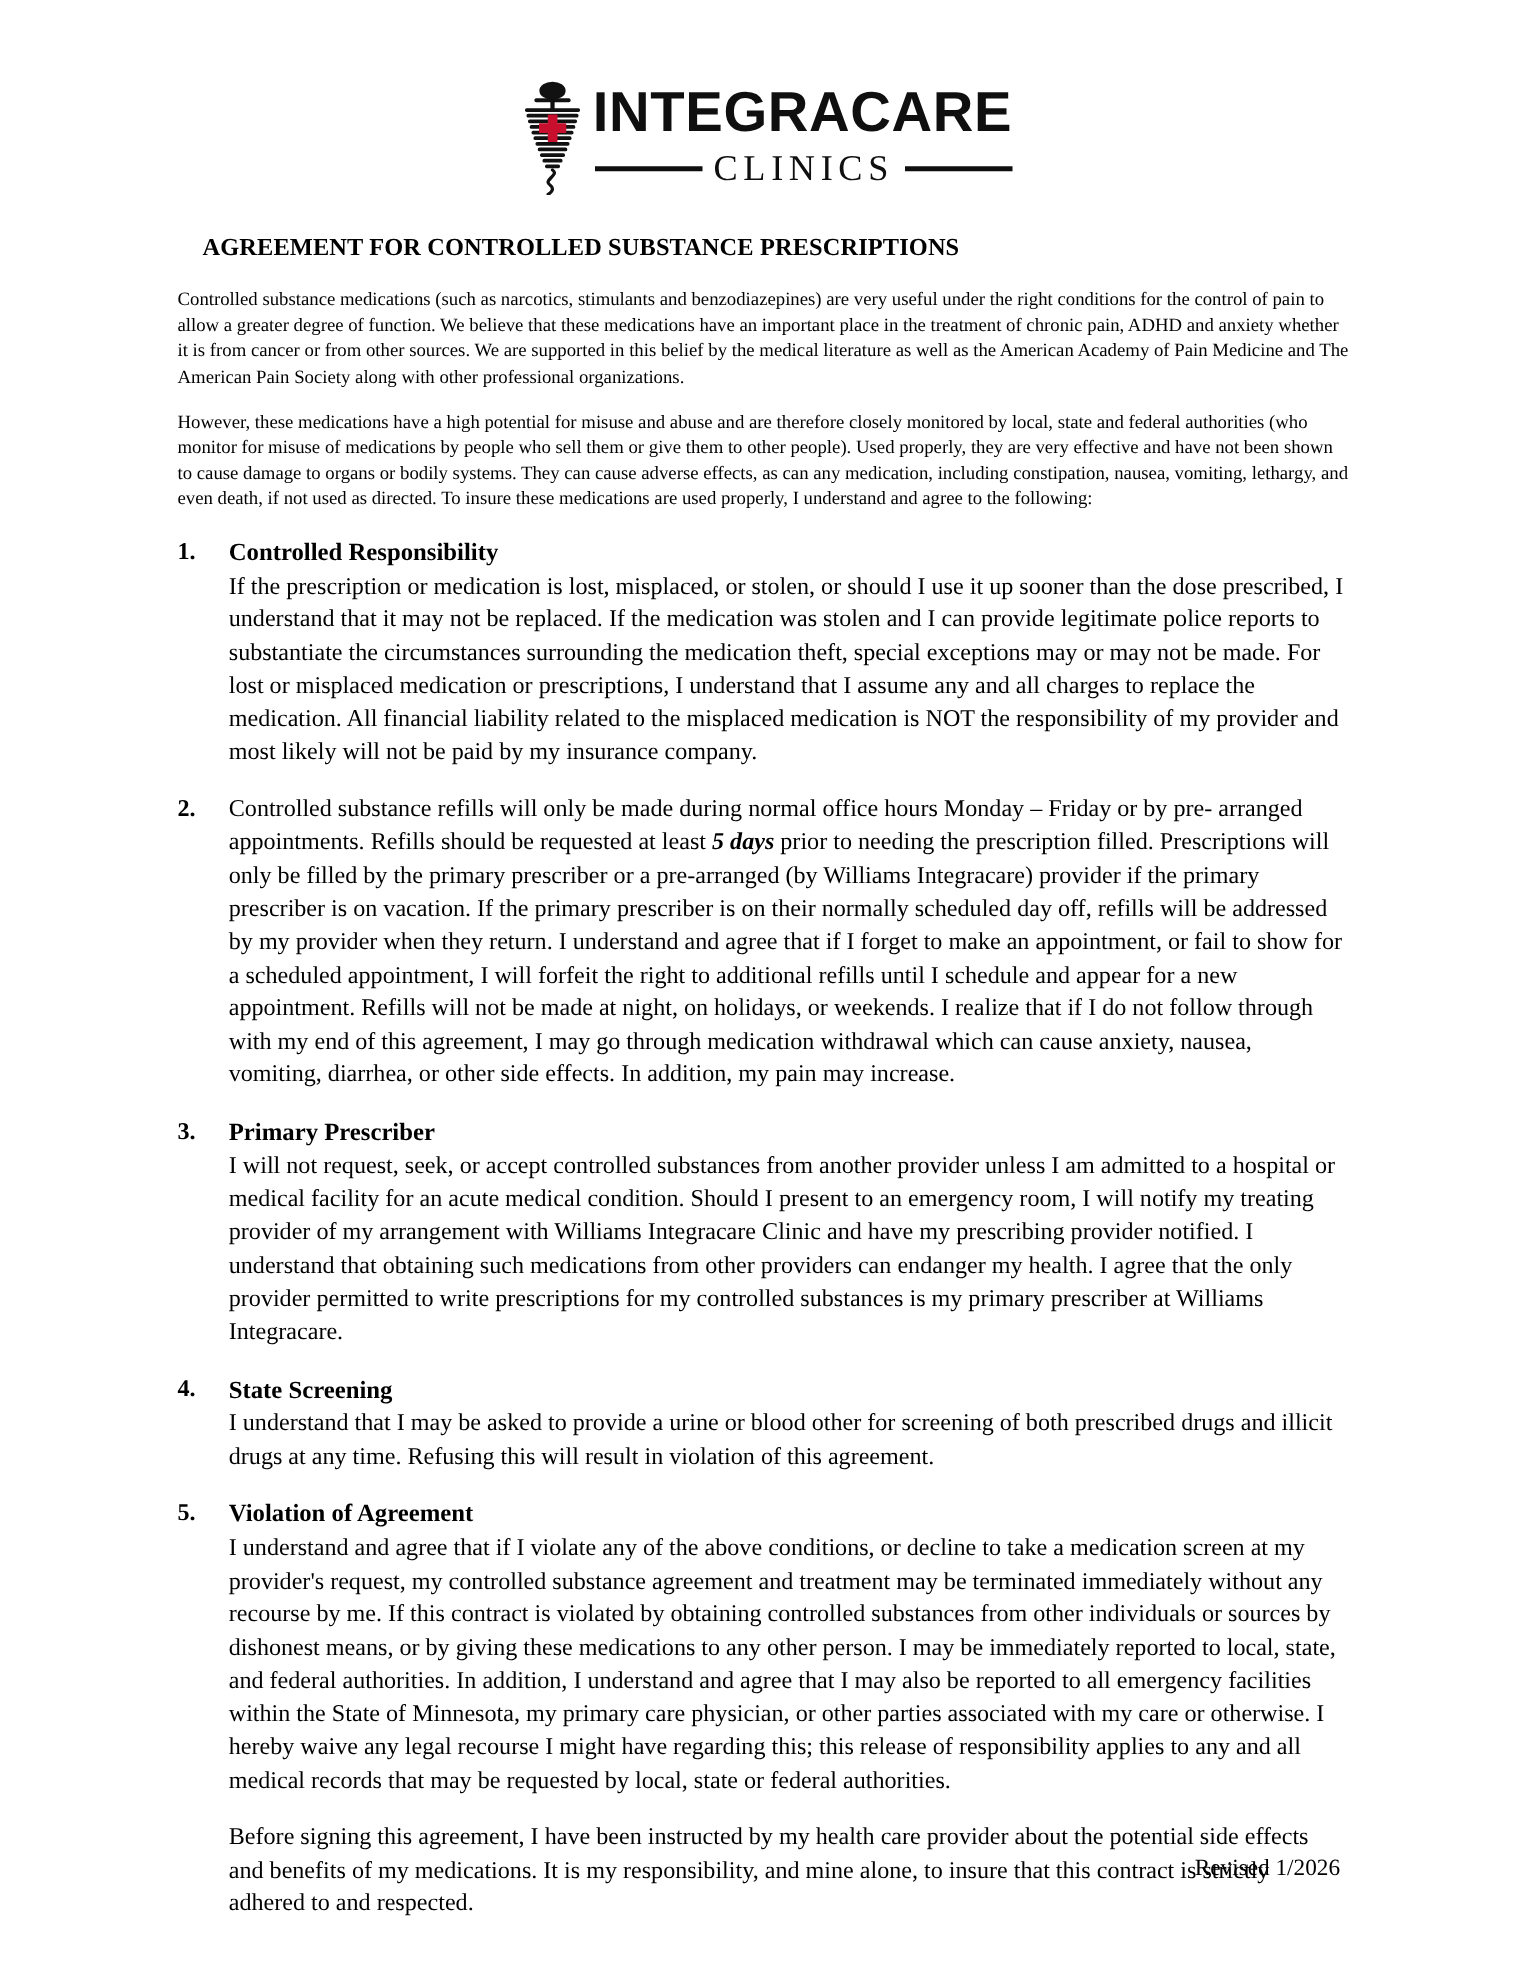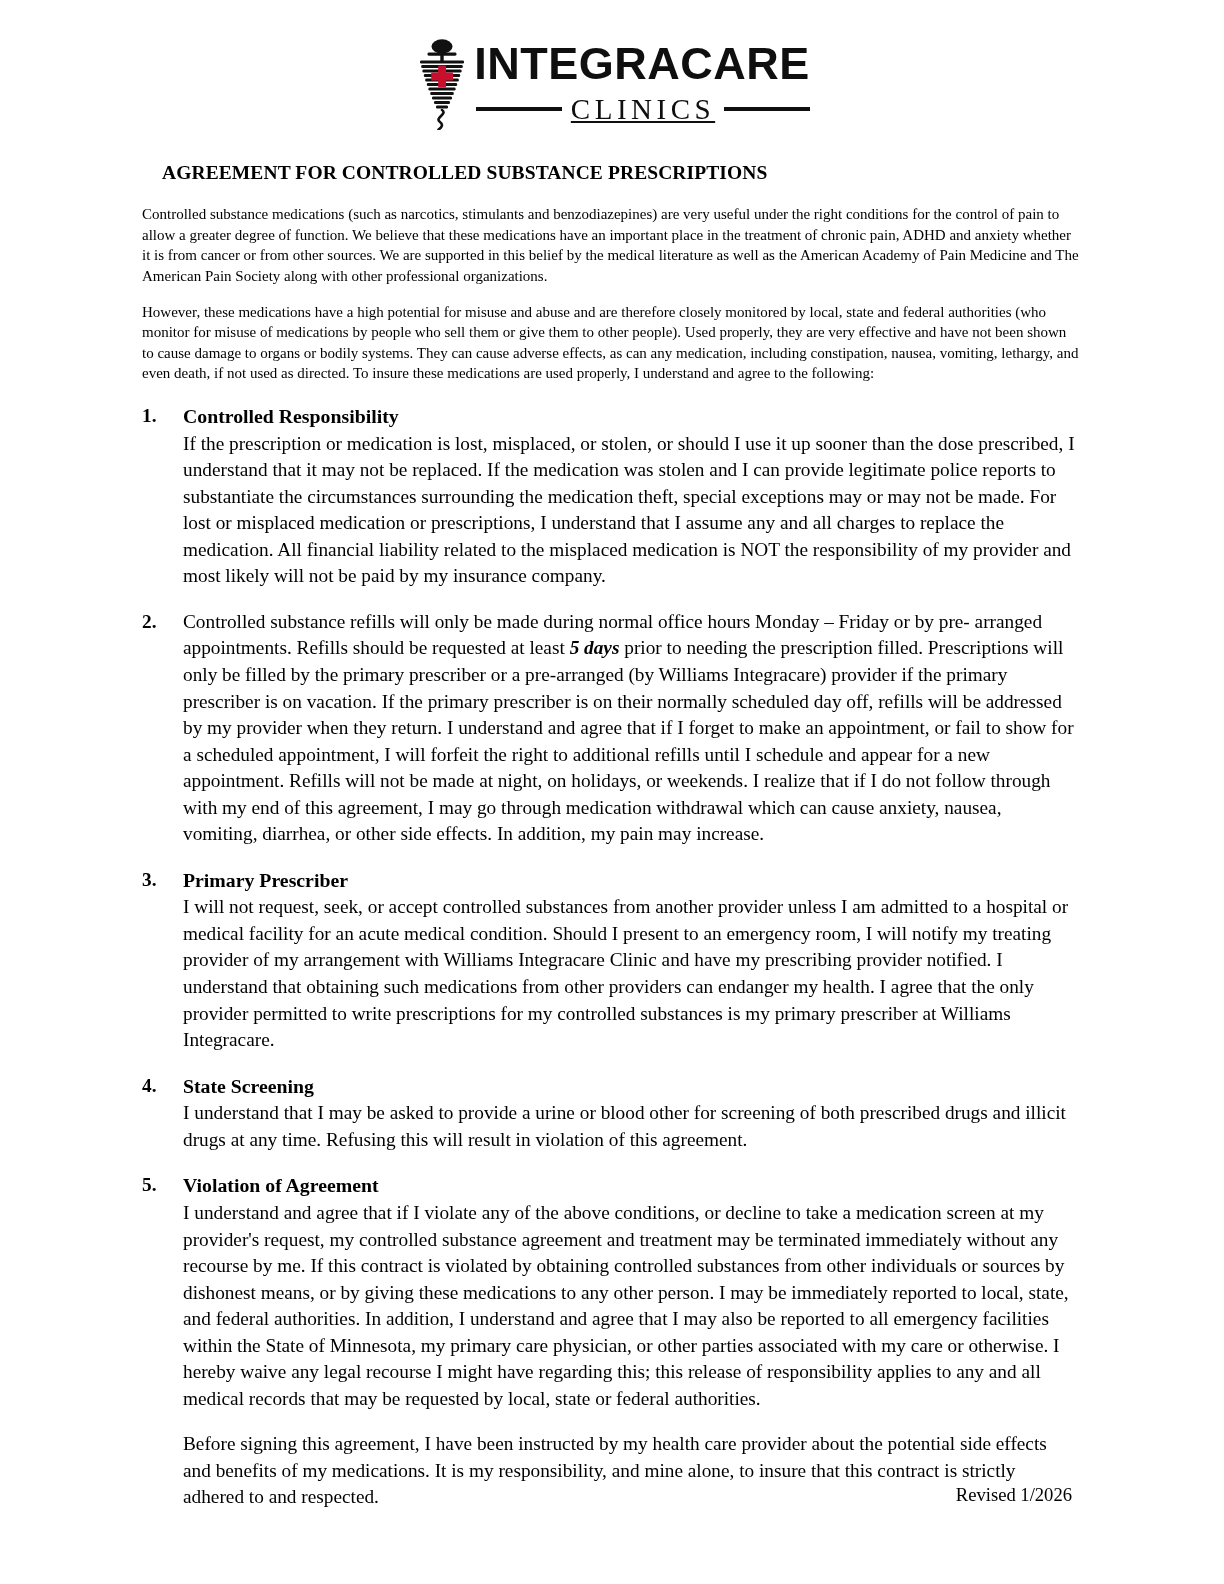--- a/index.html
+++ b/index.html
@@ -22,21 +22,21 @@
     box-sizing: border-box;
     padding: 0;
   }
 
   
   .logo-block {
     width: 100%;
     display: flex;
     justify-content: center;
     align-items: flex-end;
-    padding-top: 36px;
+    padding-top: 62px;
   }
   .logo-inner {
     display: flex;
     align-items: center;
     gap: 4px;
   }
   .logo-mark {
     width: 56px;
     height: 92px;
     flex: 0 0 auto;
@@ -69,21 +69,20 @@
     height: 4px;
     background: #0f0f10;
   }
   .logo-sub {
     font-family: "Liberation Serif", "DejaVu Serif", serif;
     font-size: 29px;
     letter-spacing: 4.5px;
     line-height: 1;
     color: #0f0f10;
     white-space: nowrap;
-    text-decoration: underline;
   }
 
   
   .doc {
     padding: 0 145px 0 142px;
     box-sizing: border-box;
   }
   .doc-title {
     text-align: left;
     font-weight: bold;

